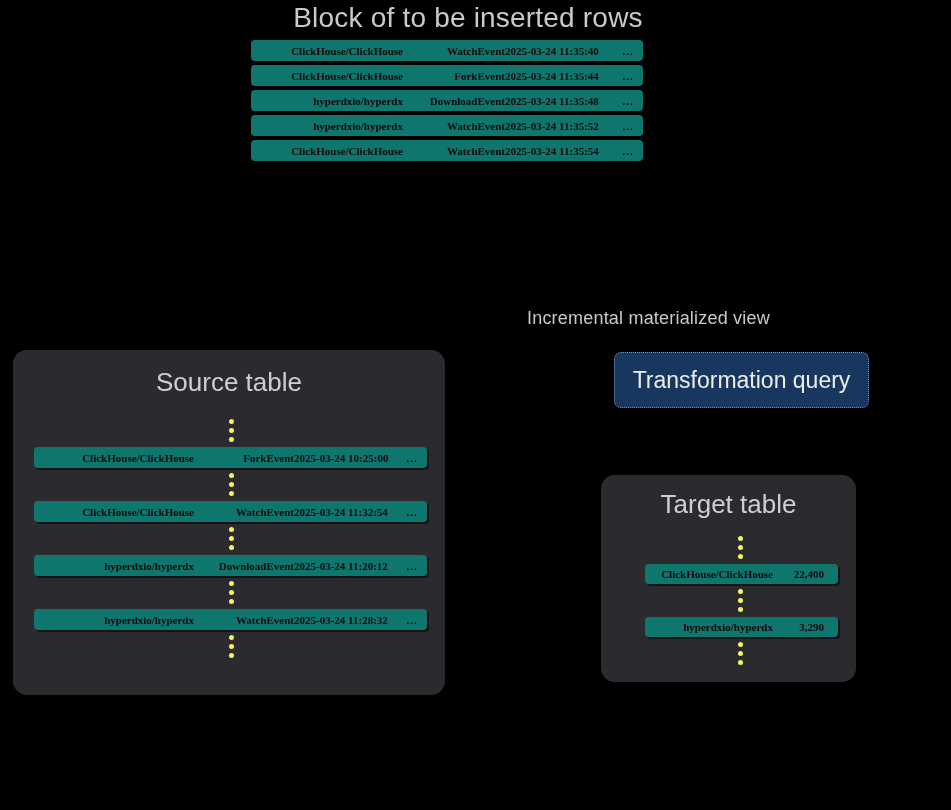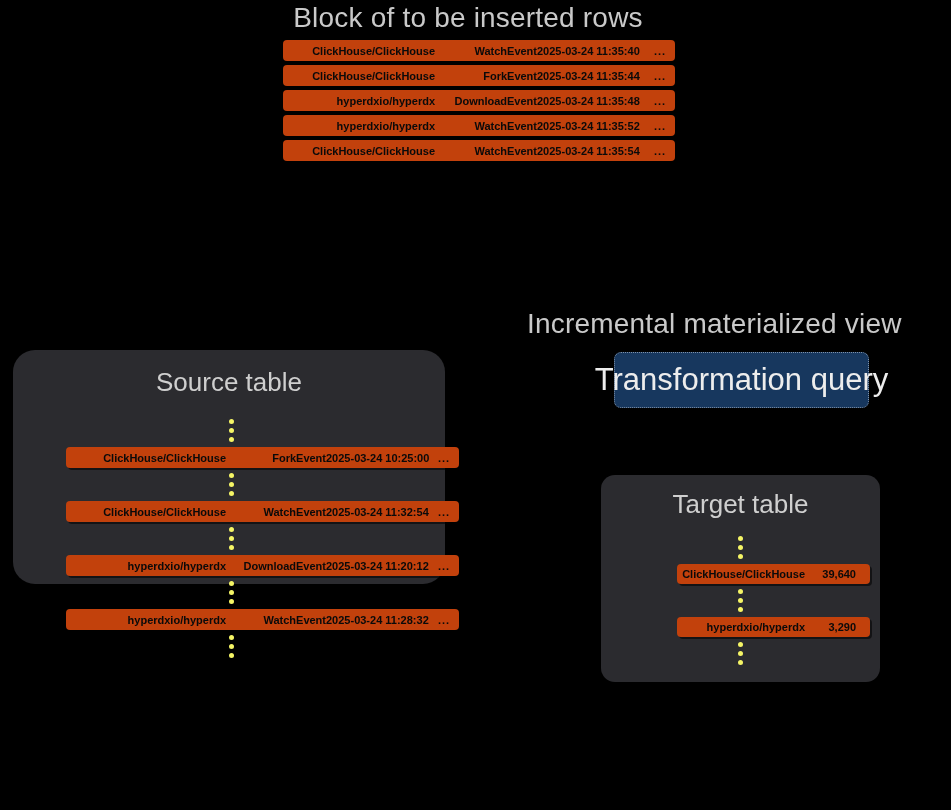--- a/index.html
+++ b/index.html
@@ -20,30 +20,29 @@
     color: #c9c9c9;
     font-size: 28px;
     font-weight: 400;
     letter-spacing: 0.2px;
     white-space: nowrap;
   }
 
   
   .row {
     position: absolute;
-    background: #c2410c;
+    background: #0f766e;
     border-radius: 4px;
     box-shadow: 2px 2px 0 rgba(0,0,0,0.55);
     display: flex;
     align-items: center;
-    font-family: Liberation Sans, sans-serif;
+    font-family: Liberation Serif, serif;
     font-weight: bold;
     color: #0a0a0a;
     overflow: hidden;
-    margin-left: 32px;
   }
   .row .c-repo   { text-align: right; white-space: nowrap; }
   .row .c-event  { text-align: right; white-space: nowrap; }
   .row .c-ts     { text-align: left; white-space: nowrap; }
   .row .c-dots   { text-align: center; white-space: nowrap; letter-spacing: 1px; }
 
   
   #block-title {
     left: 0; right: 15px; top: 2px;
     text-align: center;
@@ -73,21 +72,21 @@
   .card-title {
     position: absolute;
     left: 0; right: 0;
     text-align: center;
     color: #cfcfcf;
     font-size: 26px;
     white-space: nowrap;
   }
 
   
-  #source-card { left: 13px; top: 350px; width: 432px; height: 234px; border-radius: 22px; }
+  #source-card { left: 13px; top: 350px; width: 432px; height: 345px; }
   #source-title { top: 17px; }
   #source-body { position: absolute; left: 0; top: 64px; width: 432px; }
 
   #source-body .row {
     position: relative;
     left: 21px;
     width: 393px;
     height: 21px;
     font-size: 11px;
   }
@@ -106,49 +105,49 @@
   }
   .dots-sep i {
     display: block;
     width: 5px; height: 5px;
     border-radius: 50%;
     background: #f5f566;
   }
   .dots-sep.g-10 { height: 33px; justify-content: space-between; padding: 5px 0 5px 4px; }
 
   
-  #target-card { left: 601px; top: 475px; width: 279px; height: 207px; }
+  #target-card { left: 601px; top: 475px; width: 255px; height: 207px; }
   #target-title { top: 14px; }
   #target-body { position: absolute; left: 0; top: 56px; width: 279px; }
   #target-body .row {
     position: relative;
     left: 44px;
     width: 193px;
     height: 20px;
     font-size: 11px;
   }
   #target-body .c-repo { width: 128px; }
   #target-body .c-num  { width: 63px; text-align: right; padding-right: 12px; white-space: nowrap; }
   #target-body .dots-sep { width: 279px; padding-left: 0; }
   #target-body .dots-sep i { width: 5px; height: 5px; }
 
   
-  #imv-title { left: 527px; top: 308px; font-size: 28px; text-align: center; }
+  #imv-title { left: 527px; top: 308px; font-size: 18px; text-align: center; }
   #transformation-query {
     position: absolute;
     left: 614px; top: 352px;
     width: 255px; height: 56px;
     background: #17375e;
     border: 1px dotted #7f91a8;
     border-radius: 7px;
     display: flex;
     align-items: center;
     justify-content: center;
     color: #ededed;
-    font-size: 31px;
+    font-size: 23px;
     white-space: nowrap;
   }
 </style>
 </head>
 <body>
 
 <div class="heading" id="block-title">Block of to be inserted rows</div>
 
 <div id="block-rows">
 
@@ -267,21 +266,21 @@
   <div id="target-body">
 
     <div class="dots-sep g-10">
         <i></i>
         <i></i>
         <i></i>
       </div>
 
     <div class="row">
       <span class="c-repo">ClickHouse/ClickHouse</span>
-      <span class="c-num">39,640</span>
+      <span class="c-num">22,400</span>
     </div>
 
     <div class="dots-sep g-10">
         <i></i>
         <i></i>
         <i></i>
       </div>
 
     <div class="row">
       <span class="c-repo">hyperdxio/hyperdx</span>

